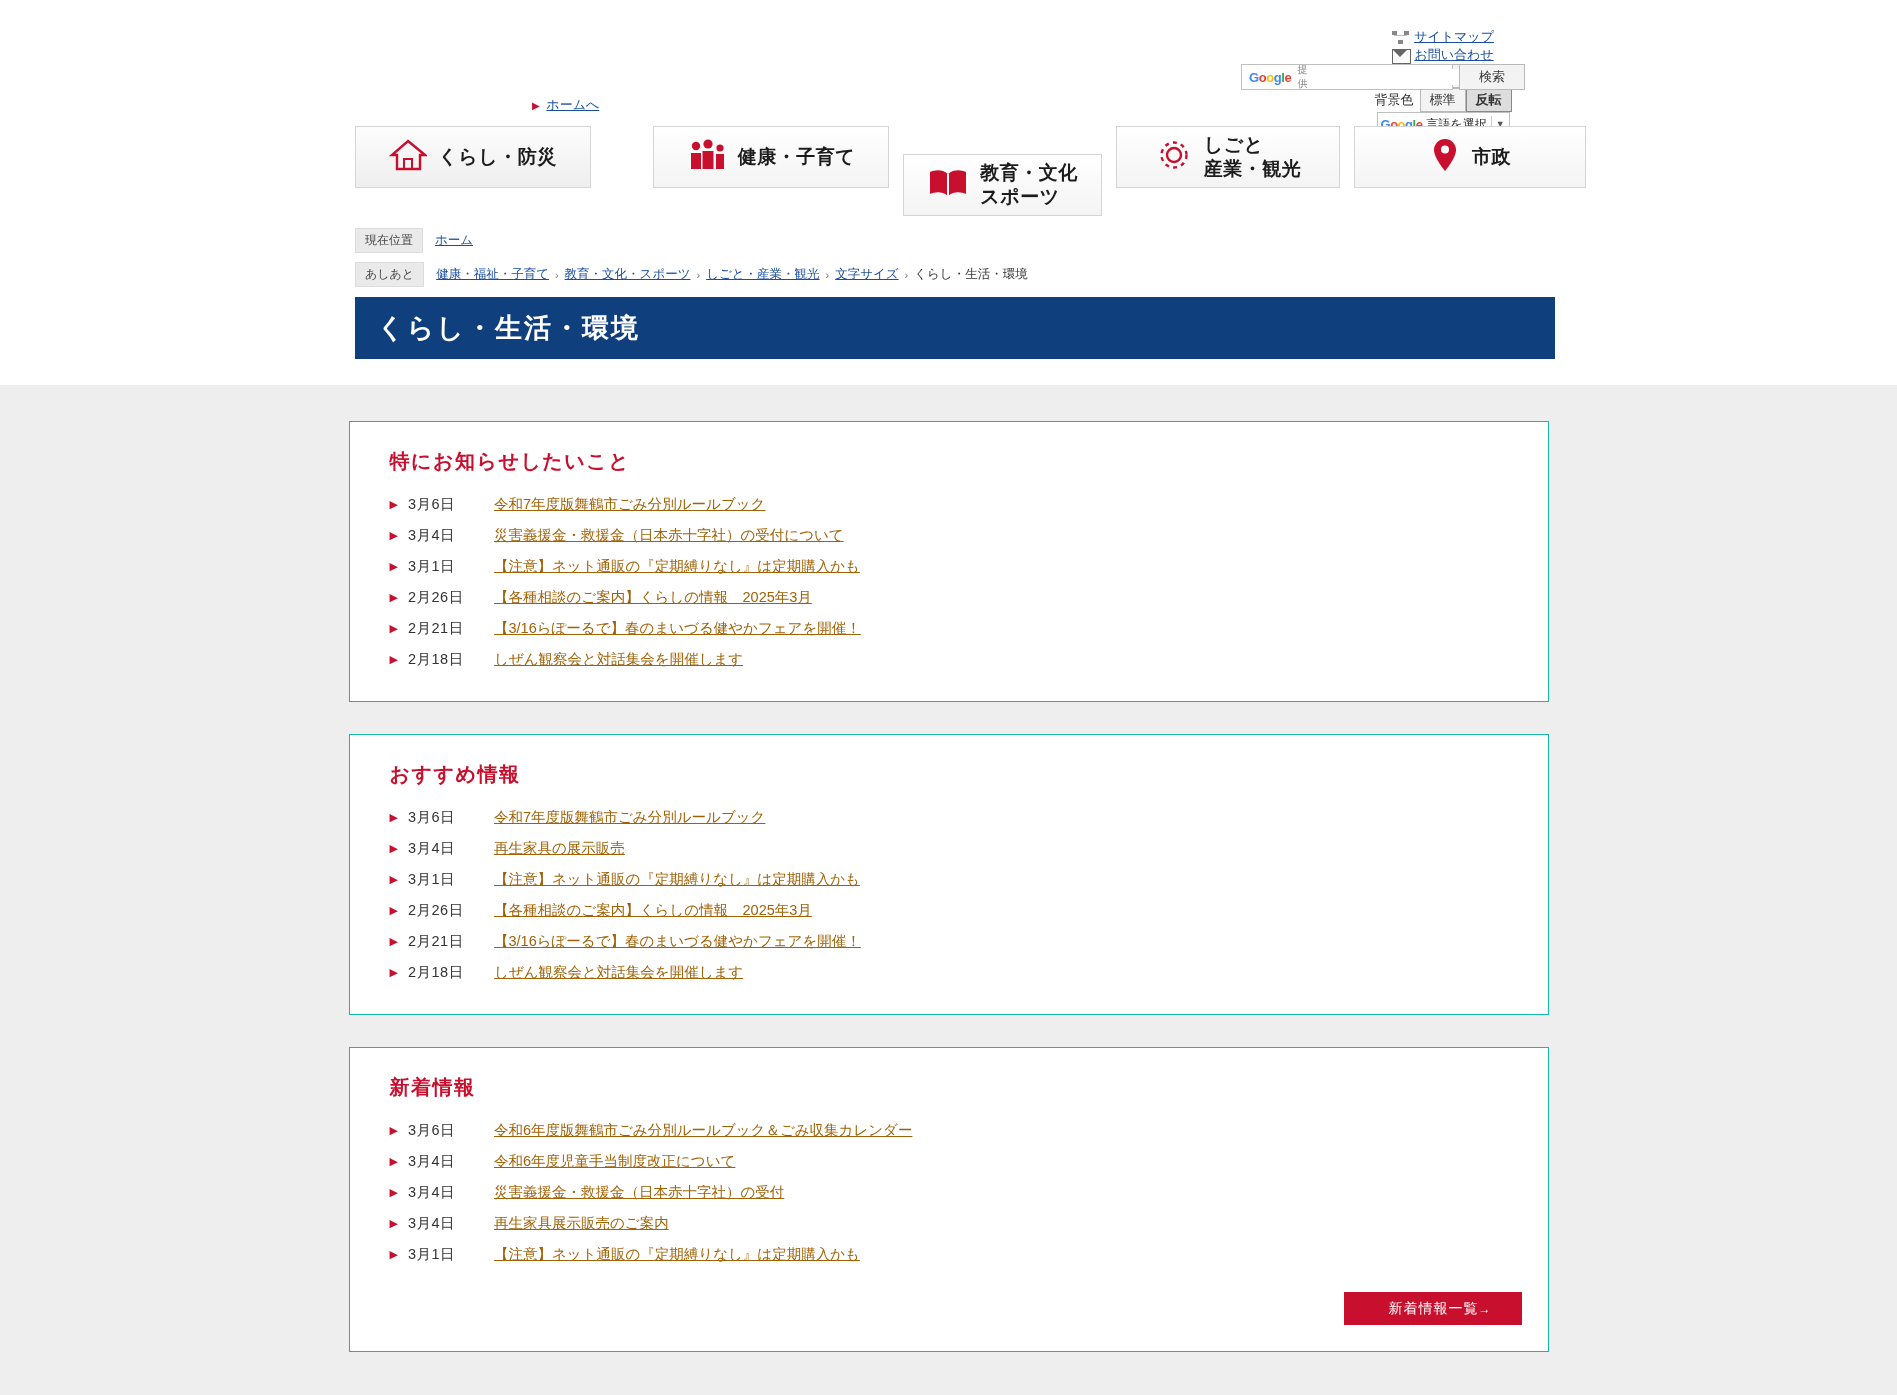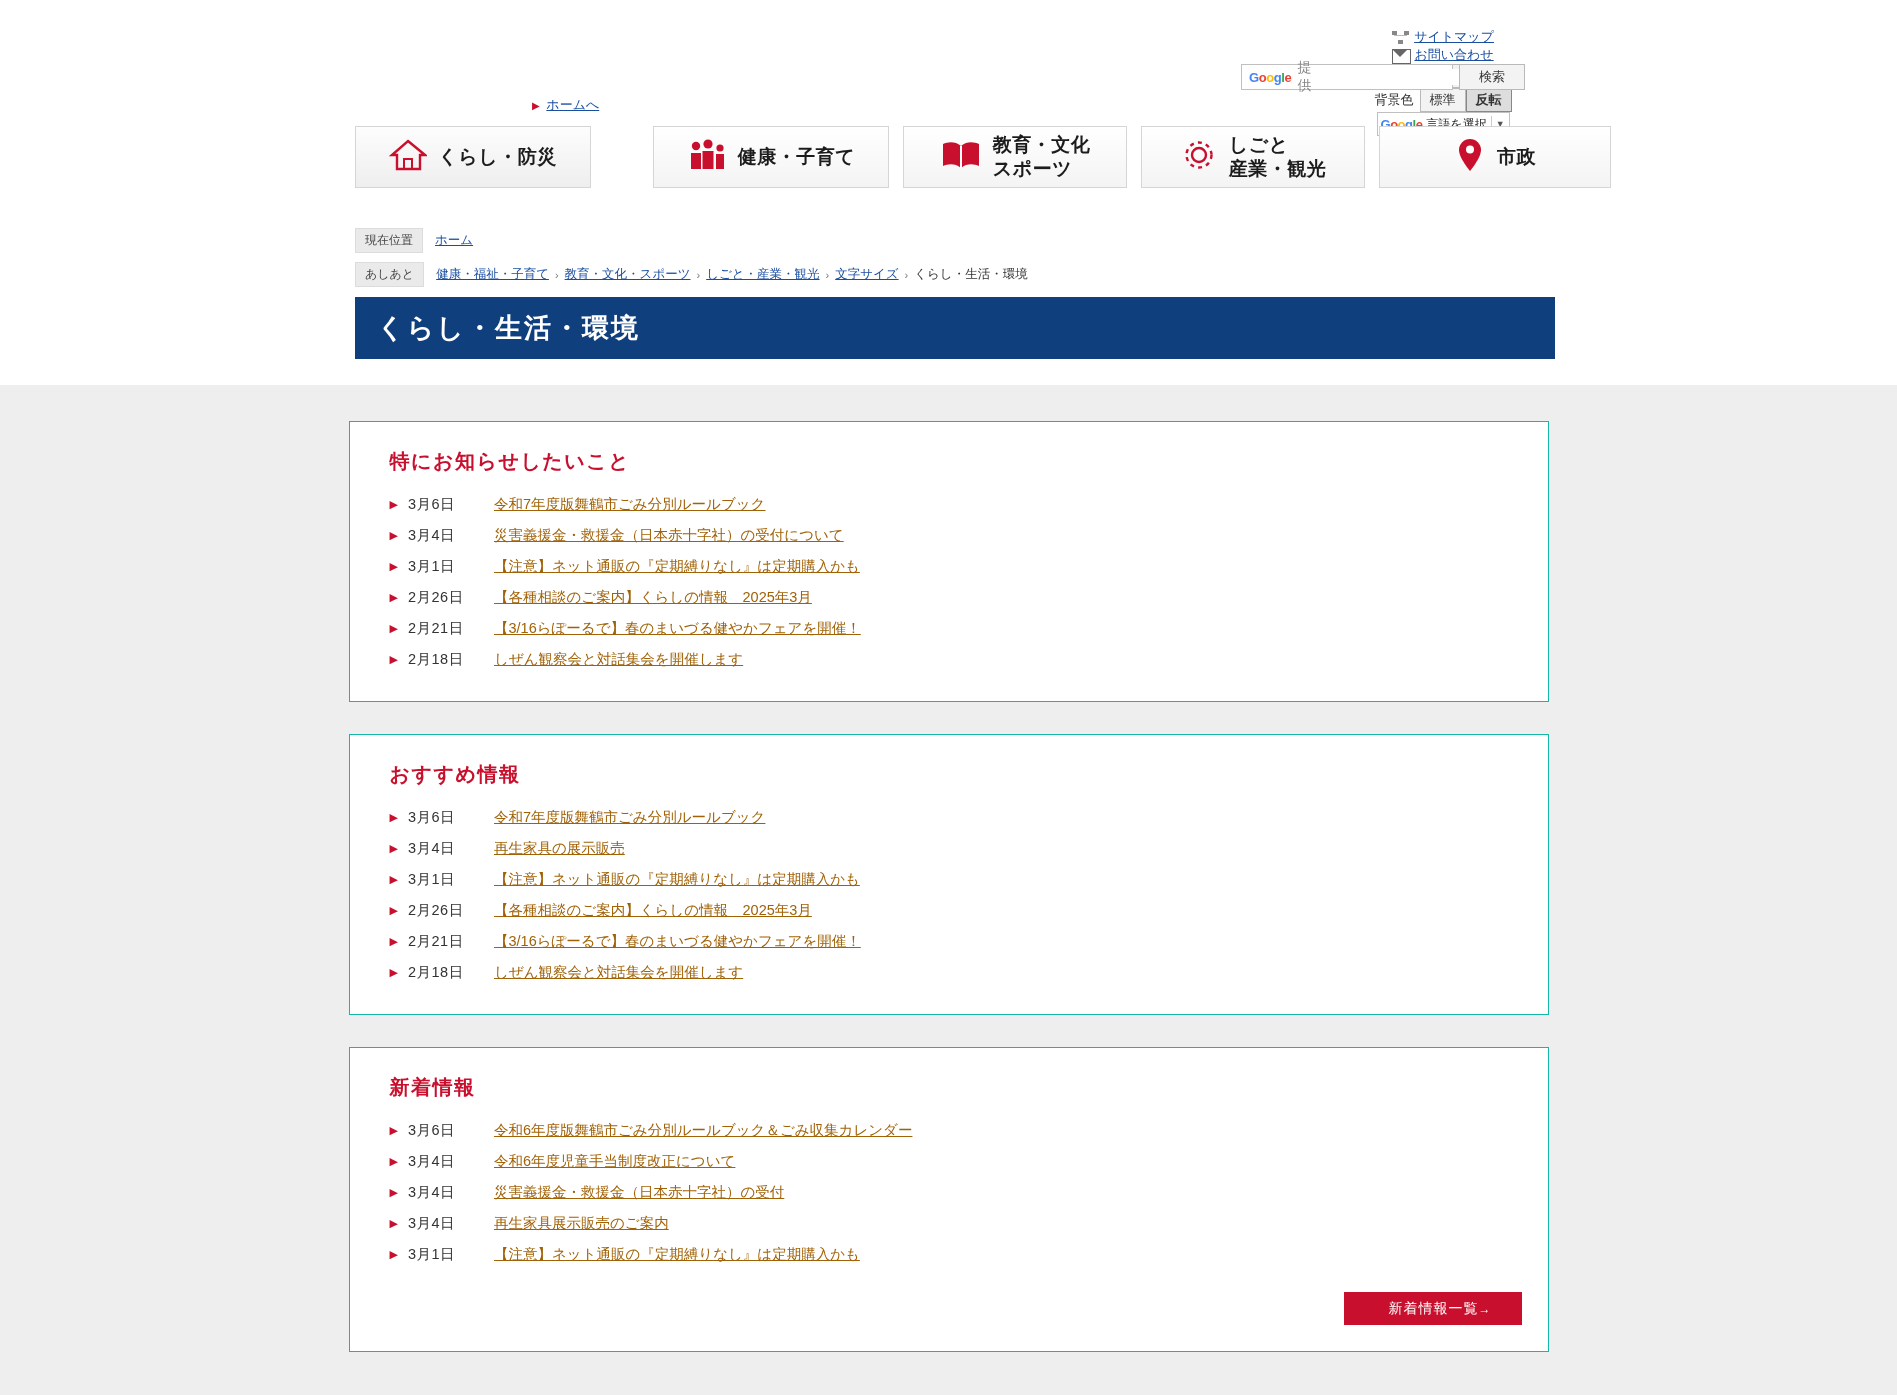--- a/index.html
+++ b/index.html
@@ -176,21 +176,21 @@
   }
   .search-g {
     font-size: 13px; font-weight: bold; letter-spacing: -0.4px;
   }
   .search-g b:nth-child(1){color:#4285F4}
   .search-g b:nth-child(2){color:#EA4335}
   .search-g b:nth-child(3){color:#FBBC05}
   .search-g b:nth-child(4){color:#4285F4}
   .search-g b:nth-child(5){color:#34A853}
   .search-g b:nth-child(6){color:#EA4335}
-  .search-sub { font-size: 14px; color: #888; }
+  .search-sub { font-size: 10px; color: #888; }
   .search-input {
     border: none; outline: none;
     font-size: 12px; flex: 1;
     font-family: inherit;
   }
   .search-btn {
     width: 66px; height: 26px;
     border: 1px solid #b9b9b9;
     background: #f3f3f3;
     font-size: 13px;
@@ -213,21 +213,21 @@
     background: linear-gradient(#ffffff, #f4f4f4);
     display: flex;
     align-items: center;
     justify-content: center;
     gap: 11px;
     padding: 0 16px;
     cursor: pointer;
   }
   .gnav-item.w1 { width: 236px; background: linear-gradient(#fdfdfd,#eeeeee); }
   .gnav-item.w2 { width: 236px; margin-left: 48px; }
-  .gnav-item.w3 { width: 224px; }
+  .gnav-item.w3 { width: 199px; margin-top: 28px; }
   .gnav-item.w4 { width: 224px; }
   .gnav-item.w5 { width: 232px; }
   .gnav-label {
     font-size: 19px;
     font-weight: bold;
     color: #1c1c1c;
     line-height: 1.25;
     letter-spacing: 0.5px;
   }
   .gnav-icon { flex: 0 0 auto; color: #c8102e; }

